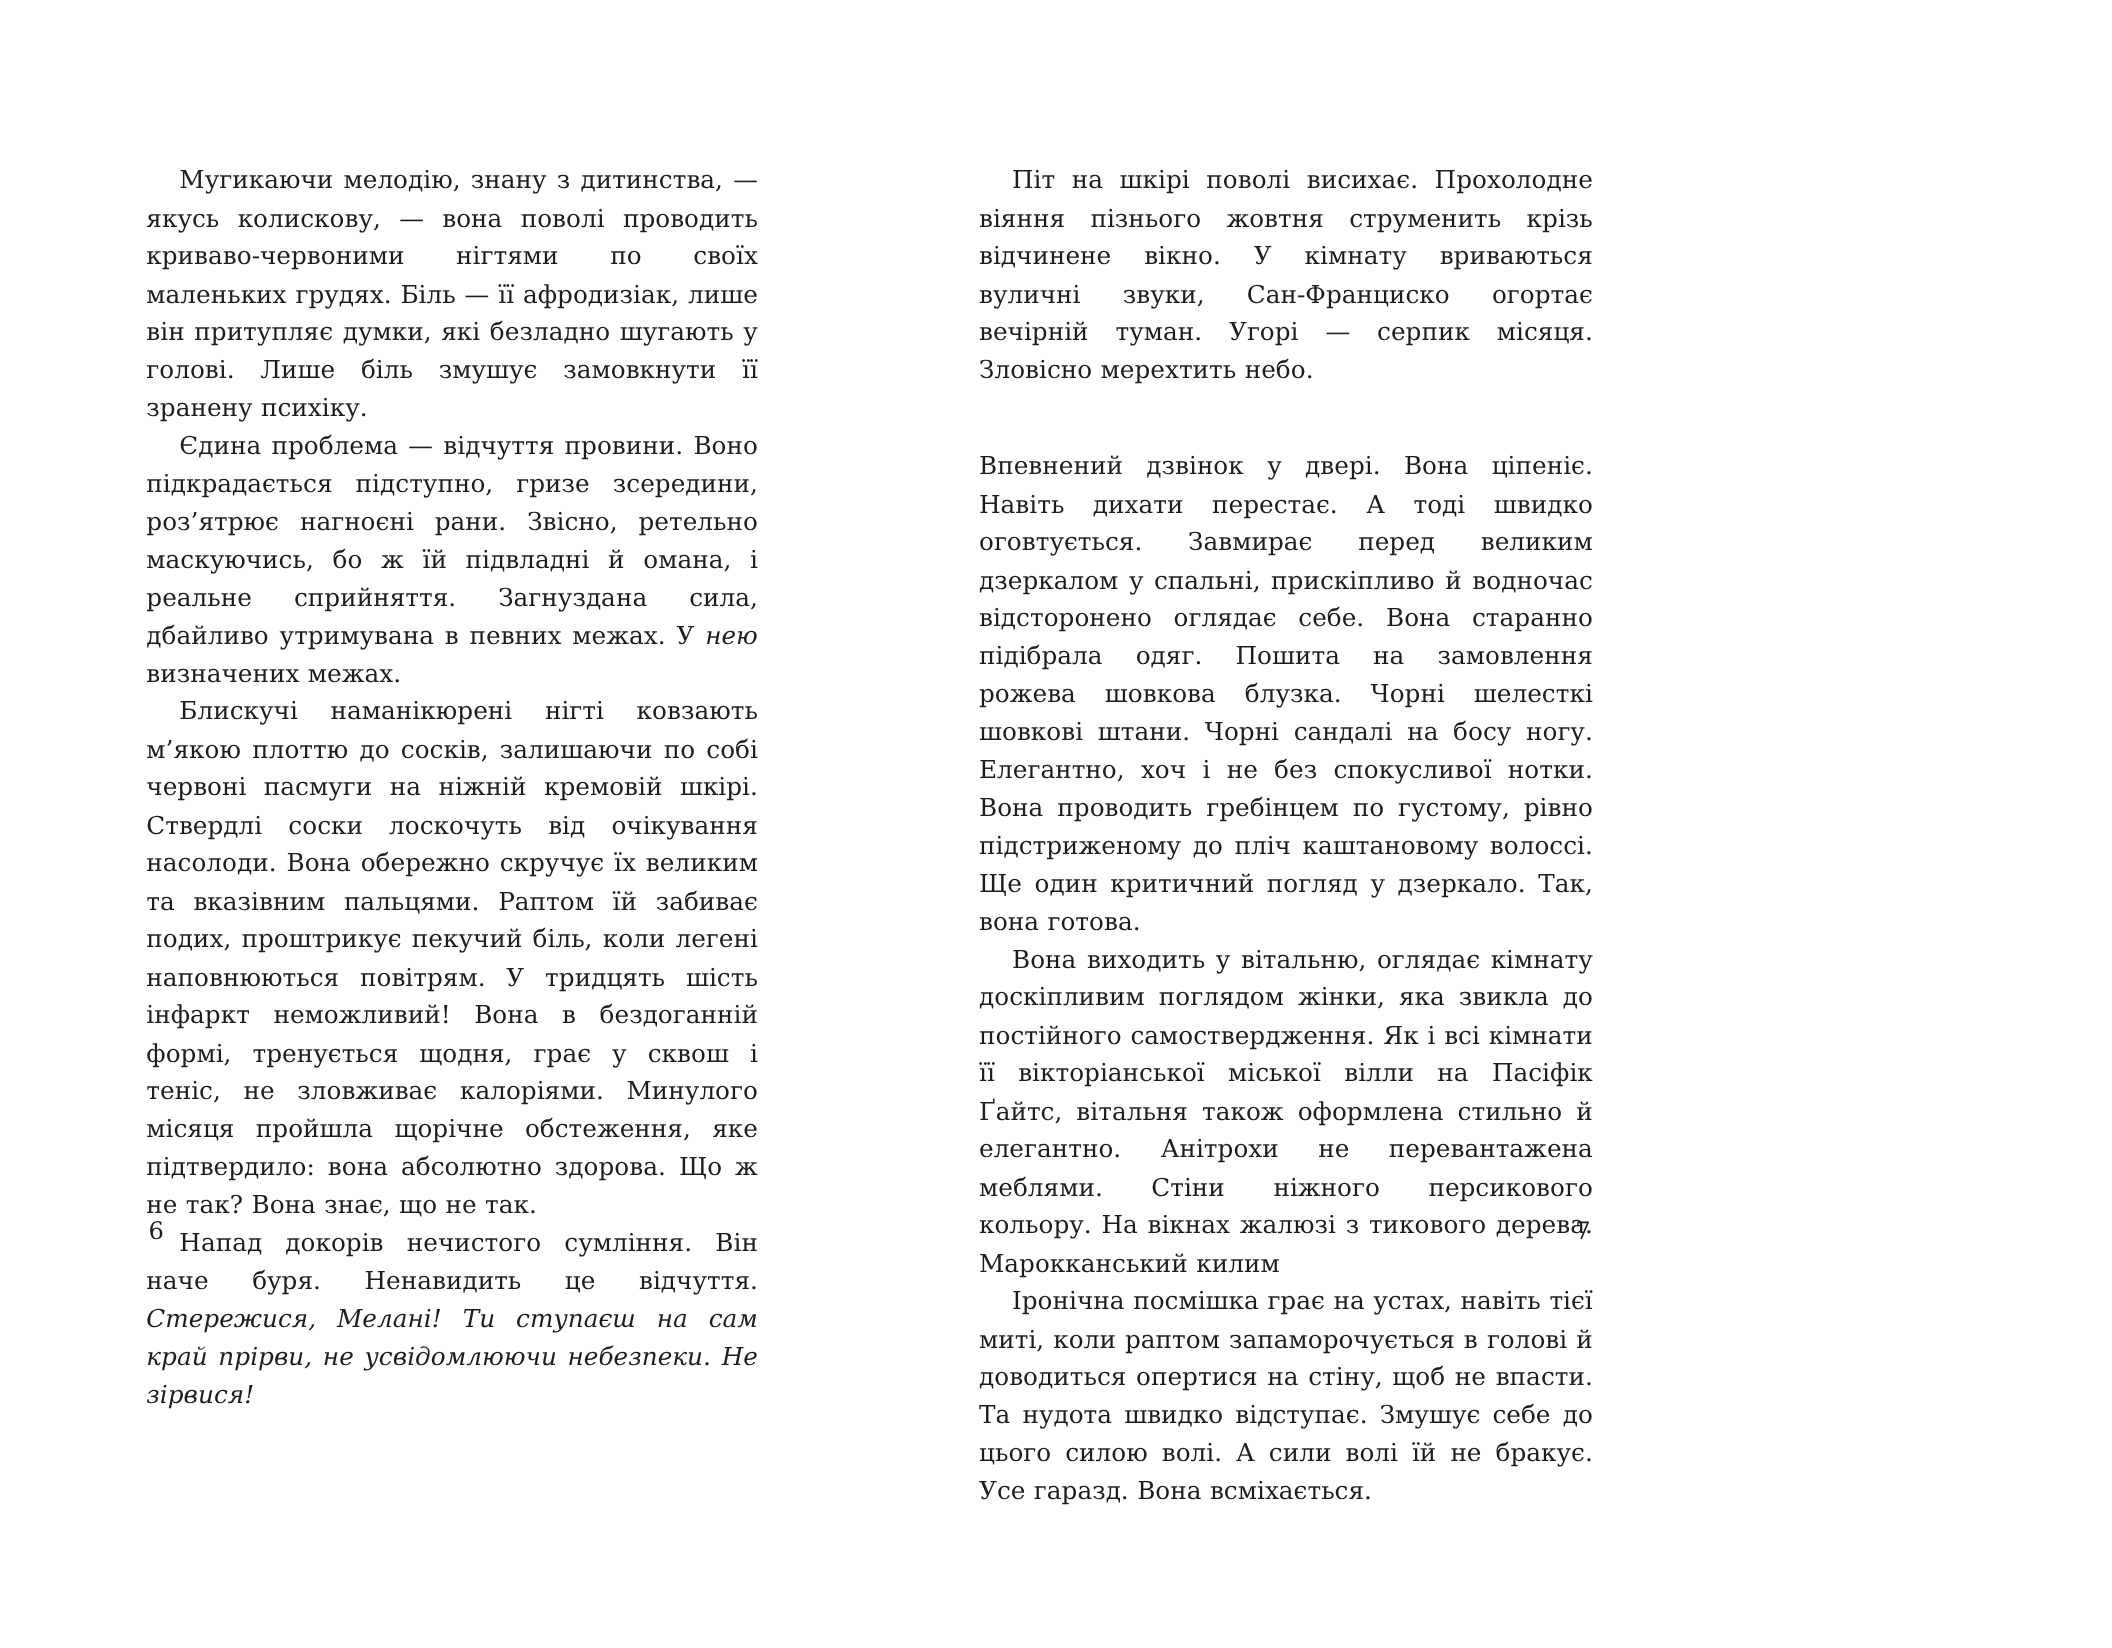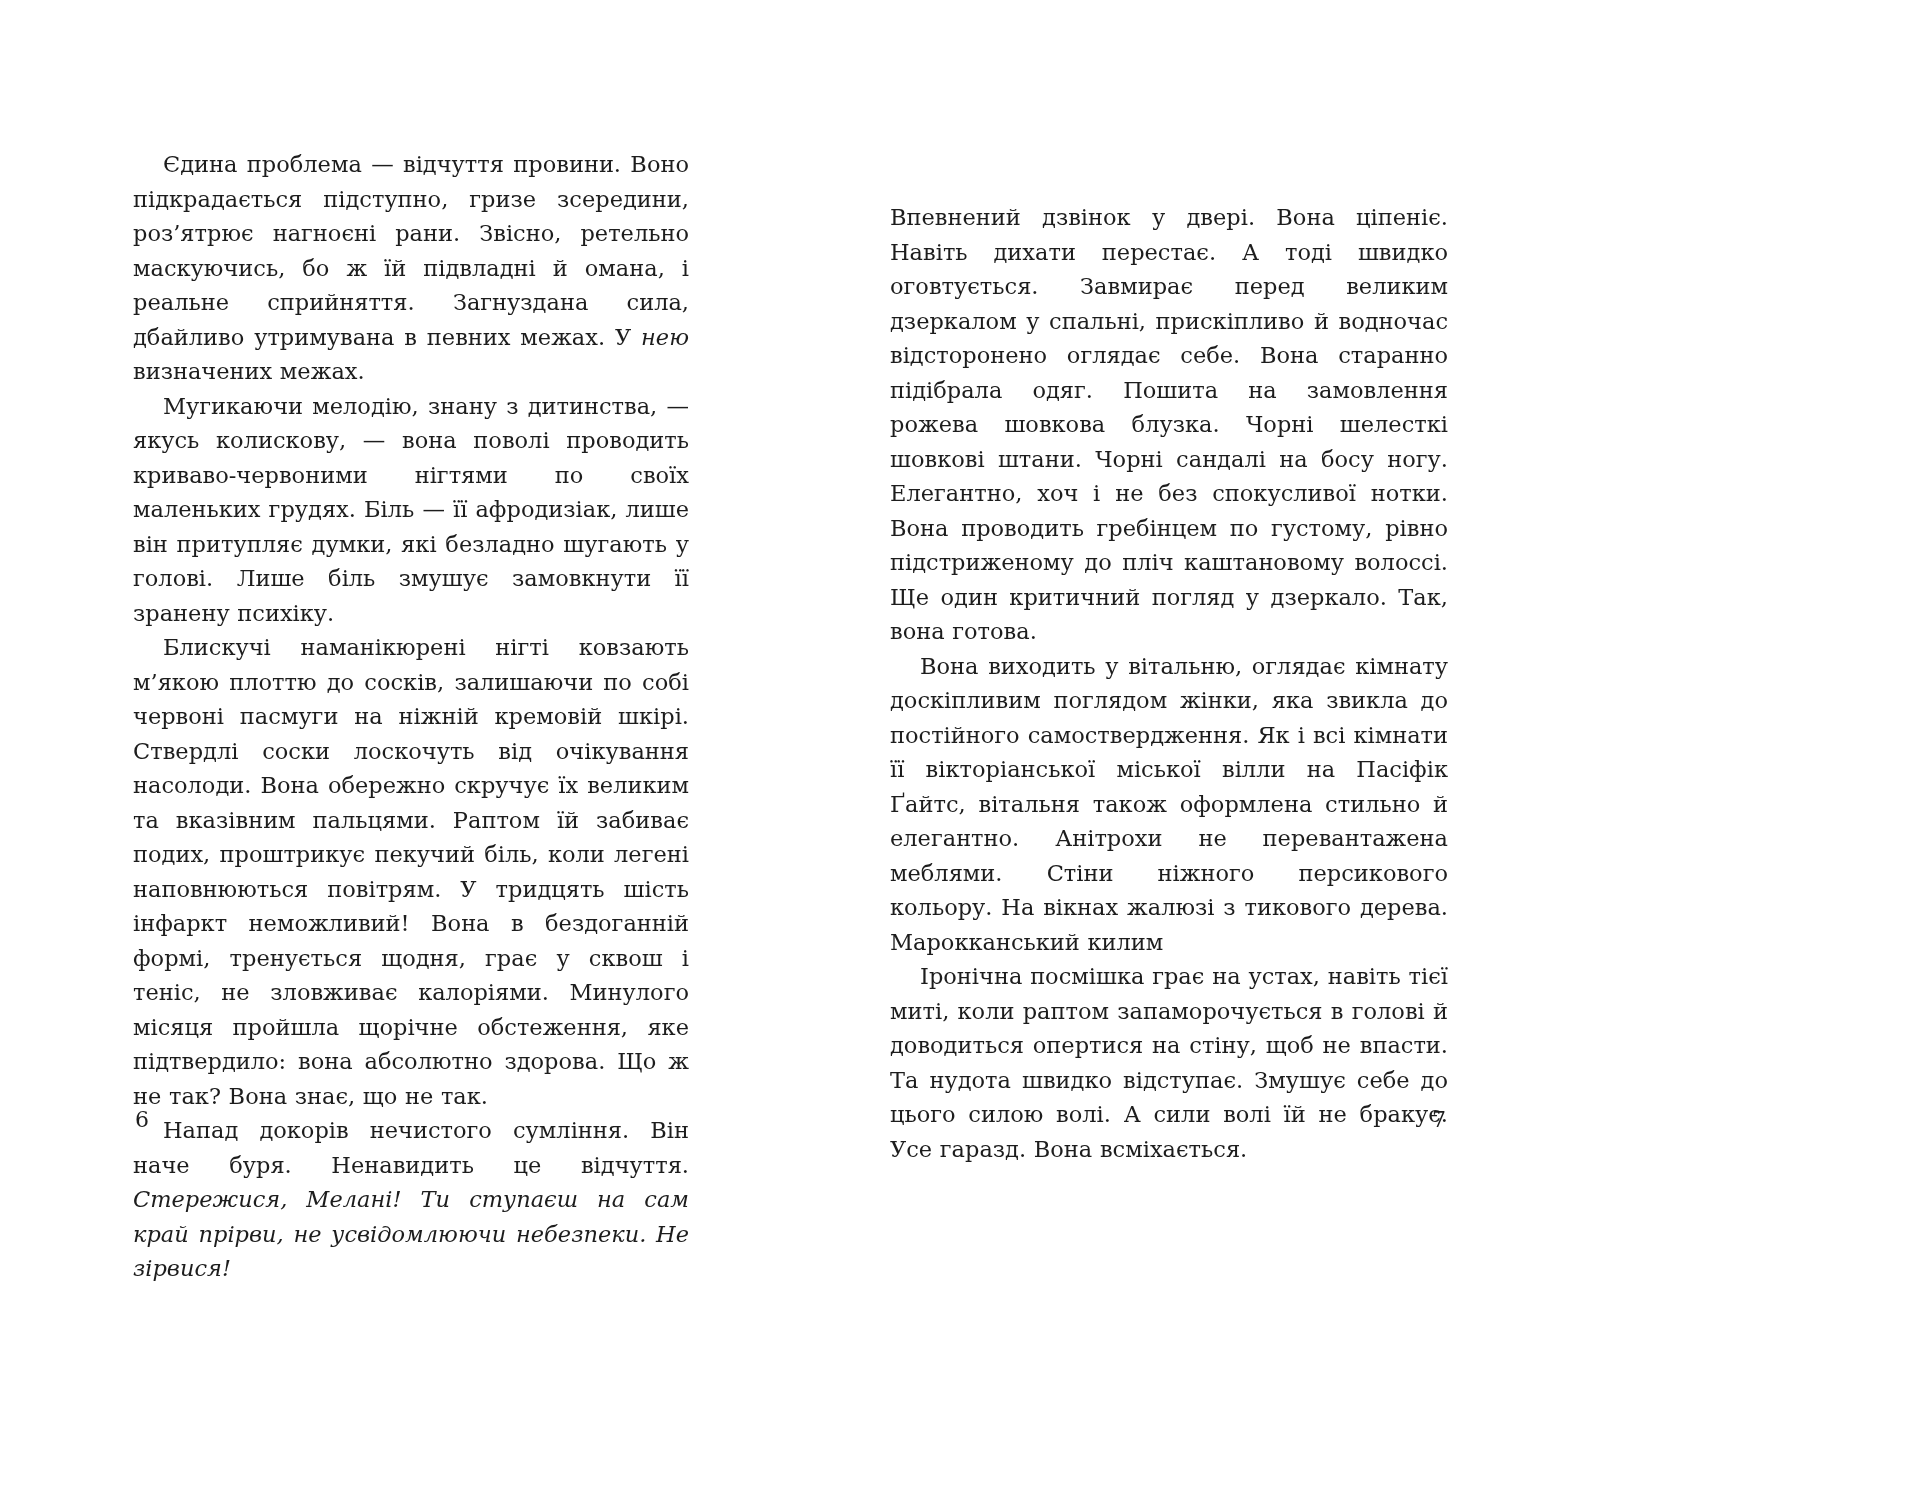--- a/index.html
+++ b/index.html
@@ -37,30 +37,31 @@
   .folio-left  { left: 2px; }
   .folio-right { right: 2px; text-align: right; }
 </style>
 </head>
 <body>
 
 <div class="spread">
 
   <section class="page page-left">
     <div class="text-block">
+      <p class="para indent"><span>Мугикаючи мелодію, знану з дитинства, — якусь колискову, — вона поволі проводить криваво-червоними нігтями по своїх маленьких грудях. Біль — її афродизіак, лише він притупляє думки, які безладно шугають у голові. Лише біль змушує замовкнути її зранену психіку.</span></p>
       <p class="para indent"><span>Єдина проблема — відчуття провини. Воно підкрадається підступно, гризе зсередини, роз’ятрює нагноєні рани. Звісно, ретельно маскуючись, бо ж їй підвладні й омана, і реальне сприйняття. Загнуздана сила, дбайливо утримувана в певних межах. У </span><span class="em">нею</span><span> визначених межах.</span></p>
-      <p class="para indent"><span>Мугикаючи мелодію, знану з дитинства, — якусь колискову, — вона поволі проводить криваво-червоними нігтями по своїх маленьких грудях. Біль — її афродизіак, лише він притупляє думки, які безладно шугають у голові. Лише біль змушує замовкнути її зранену психіку.</span></p>
       <p class="para indent"><span>Блискучі наманікюрені нігті ковзають м’якою плоттю до сосків, залишаючи по собі червоні пасмуги на ніжній кремовій шкірі. Ствердлі соски лоскочуть від очікування насолоди. Вона обережно скручує їх великим та вказівним пальцями. Раптом їй забиває подих, проштрикує пекучий біль, коли легені наповнюються повітрям. У тридцять шість інфаркт неможливий! Вона в бездоганній формі, тренується щодня, грає у сквош і теніс, не зловживає калоріями. Минулого місяця пройшла щорічне обстеження, яке підтвердило: вона абсолютно здорова. Що ж не так? Вона знає, що не так.</span></p>
       <p class="para indent"><span>Напад докорів нечистого сумління. Він наче буря. Ненавидить це відчуття. </span><span class="em">Стережися, Мелані! Ти ступаєш на сам край прірви, не усвідомлюючи небезпеки. Не зірвися!</span></p>
     </div>
     <div class="folio folio-left">6</div>
   </section>
 
   <section class="page page-right">
     <div class="text-block">
+      <p class="para indent"><span>Піт на шкірі поволі висихає. Прохолодне віяння пізнього жовтня струменить крізь відчинене вікно. У кімнату вриваються вуличні звуки, Сан-Франциско огортає вечірній туман. Угорі — серпик місяця. Зловісно мерехтить небо.</span></p>
       <p class="para scene-break"><span>Впевнений дзвінок у двері. Вона ціпеніє. Навіть дихати перестає. А тоді швидко оговтується. Завмирає перед великим дзеркалом у спальні, прискіпливо й водночас відсторонено оглядає себе. Вона старанно підібрала одяг. Пошита на замовлення рожева шовкова блузка. Чорні шелесткі шовкові штани. Чорні сандалі на босу ногу. Елегантно, хоч і не без спокусливої нотки. Вона проводить гребінцем по густому, рівно підстриженому до пліч каштановому волоссі. Ще один критичний погляд у дзеркало. Так, вона готова.</span></p>
       <p class="para indent"><span>Вона виходить у вітальню, оглядає кімнату доскіпливим поглядом жінки, яка звикла до постійного самоствердження. Як і всі кімнати її вікторіанської міської вілли на Пасіфік Ґайтс, вітальня також оформлена стильно й елегантно. Анітрохи не перевантажена меблями. Стіни ніжного персикового кольору. На вікнах жалюзі з тикового дерева. Марокканський килим</span></p>
       <p class="para indent"><span>Іронічна посмішка грає на устах, навіть тієї миті, коли раптом запаморочується в голові й доводиться опертися на стіну, щоб не впасти. Та нудота швидко відступає. Змушує себе до цього силою волі. А сили волі їй не бракує. Усе гаразд. Вона всміхається.</span></p>
     </div>
     <div class="folio folio-right">7</div>
   </section>
 
 </div>
 
 </body></html>

